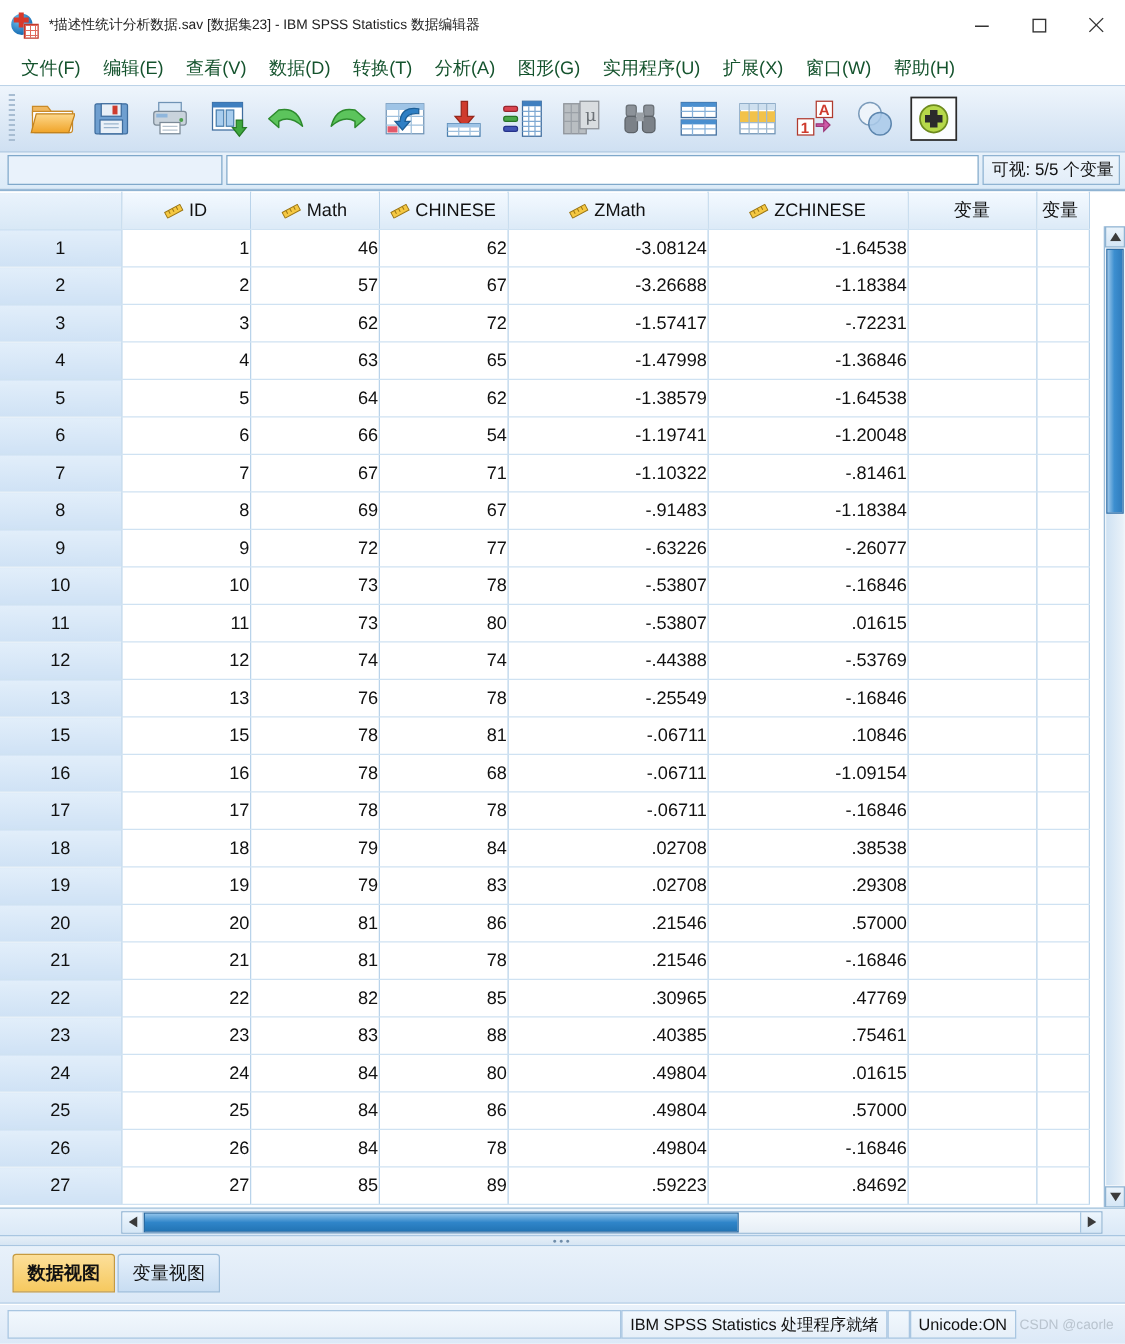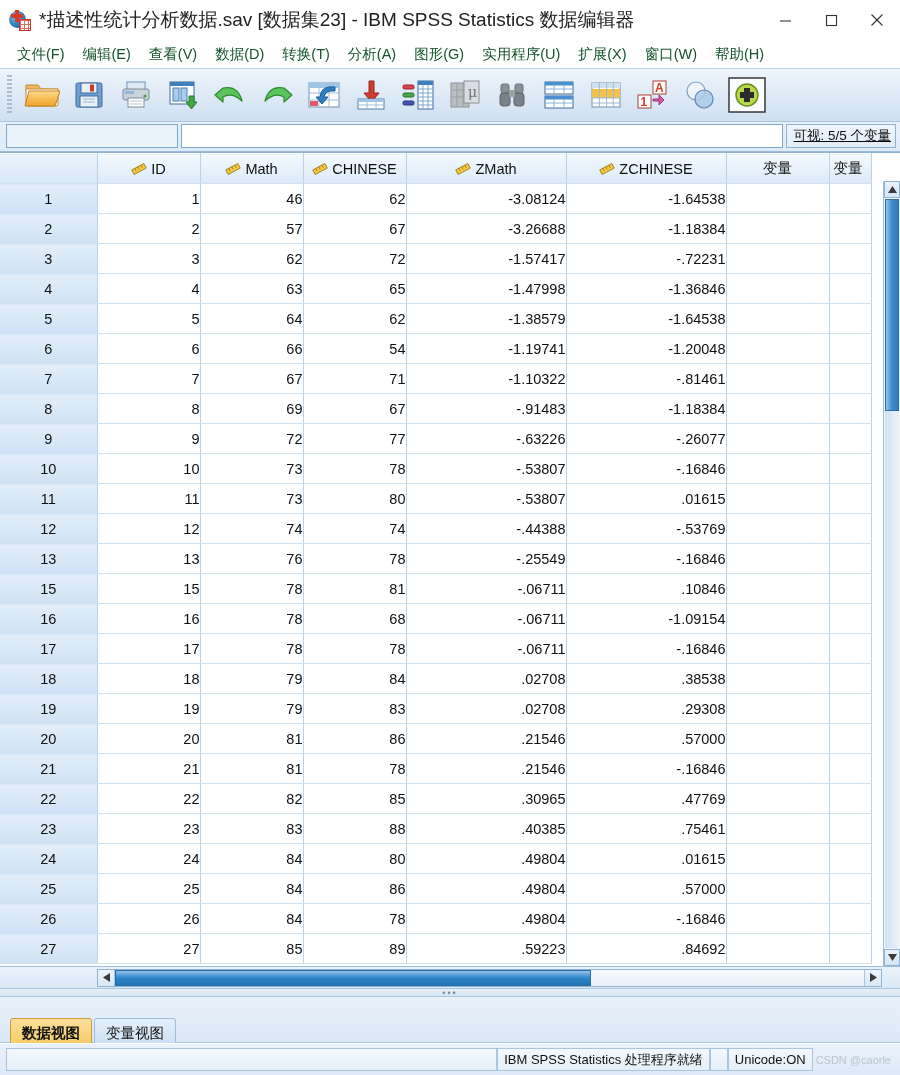--- a/index.html
+++ b/index.html
@@ -38,21 +38,21 @@
   .app-icon .plus-h { position:absolute; left:2px; top:5px; width:12px; height:4px; background:#d8392b; }
   .app-icon .grid {
     position: absolute; right: 0; bottom: 0; width: 12px; height: 12px;
     background: #ffffff; border: 1px solid #c33a2c;
     background-image:
       linear-gradient(to right, #e06a5c 1px, transparent 1px),
       linear-gradient(to bottom, #e06a5c 1px, transparent 1px);
     background-size: 4px 4px;
   }
   .title-text {
-    font-size: 19px; color: #222; white-space: nowrap;
+    font-size: 11px; color: #222; white-space: nowrap;
     letter-spacing: 0px;
   }
   .win-controls {
     position: absolute; right: 0; top: 0; height: 40px;
     display: flex; align-items: stretch;
   }
   .win-btn {
     width: 46px; display: flex; align-items: center; justify-content: center;
     color: #333;
   }
@@ -93,21 +93,20 @@
   }
   .tb svg { display:block; }
 
   
   .cellbar {
     height: 30px; flex: 0 0 30px;
     background: linear-gradient(#e8f1fa, #dcebf8);
     display: flex; align-items: center;
     padding: 2px 4px 3px 6px;
     border-bottom: 1px solid #9dbcd8;
-    text-decoration: underline;
   }
   .cellref {
     width: 172px; height: 24px;
     background: #e9f2fb; border: 1px solid #7fa8ca;
     flex: 0 0 172px;
   }
   .cellval {
     flex: 1 1 auto; height: 24px; margin-left: 3px;
     background: #ffffff; border: 1px solid #7fa8ca;
   }
@@ -241,21 +240,20 @@
     padding: 6px 0 0 10px;
     border-bottom: 1px solid #a9c6e1;
   }
   .tab {
     height: 31px; padding: 0 11px;
     display: flex; align-items: center;
     font-size: 14.5px; color: #111;
     border: 1px solid #b8893a;
     border-radius: 3px 3px 0 0;
     margin-right: 2px;
-    margin-top: 15px;
   }
   .tab.active {
     background: linear-gradient(#fcdf9a, #f6c95f);
     font-weight: bold;
     border-color: #c79a3e;
   }
   .tab.inactive {
     background: linear-gradient(#e5f0fb, #c8ddf2);
     border-color: #9dbdda;
     text-align: right;

